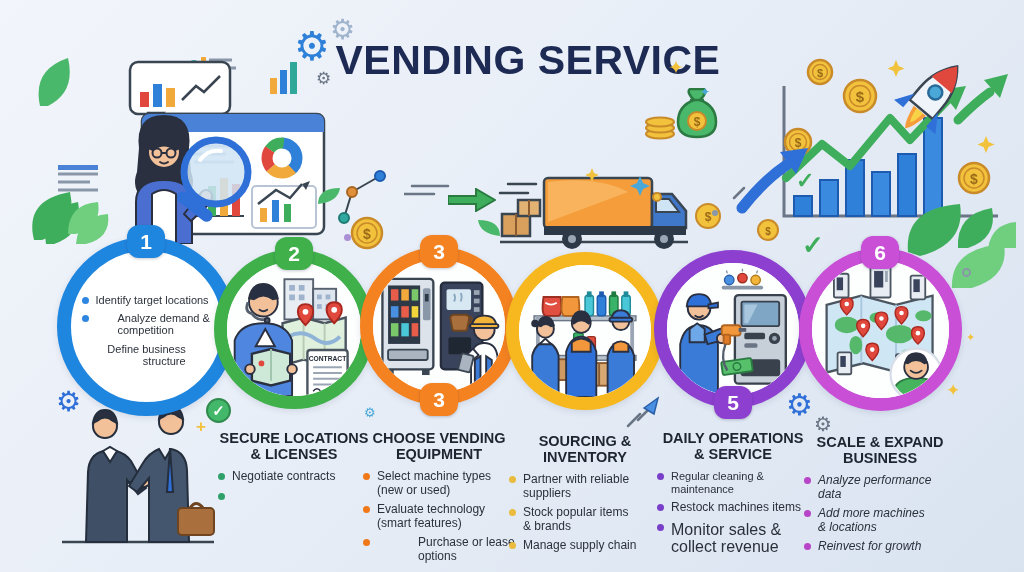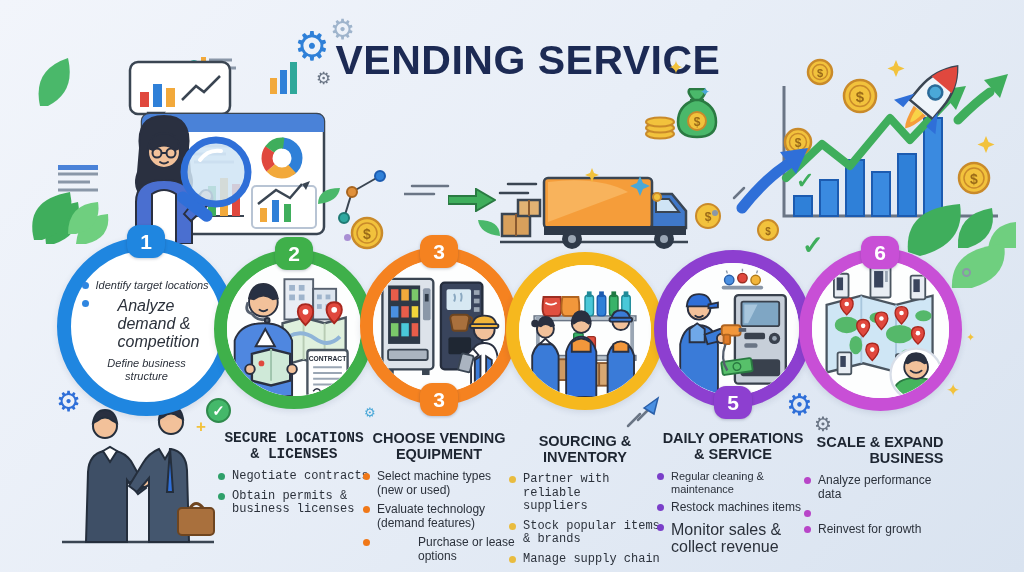--- a/index.html
+++ b/index.html
@@ -14,21 +14,21 @@
   .ring-inner{position:absolute;inset:0;border-radius:50%;overflow:hidden;background:#fdfefe}
   .ring-inner svg{width:100%;height:100%;display:block}
   .step-badge{position:absolute;width:38px;height:33px;border-radius:12px;color:#fff;
     font-weight:bold;font-size:21px;display:flex;align-items:center;justify-content:center;z-index:6;
     box-shadow:0 1px 3px rgba(30,40,70,.25)}
   .step-text{position:absolute;display:flex;flex-direction:column;align-items:center;z-index:5}
   .step-heading{font-weight:bold;color:#1d2531;text-align:center;line-height:1.12;white-space:pre-line}
   .bullets{margin-top:8px;display:flex;flex-direction:column;gap:6px}
   .bullet{display:flex;gap:7px;color:#2b313b;line-height:1.12;text-align:left}
   .bullet span{white-space:pre-line}
-  .bullet.centered{justify-content:center;text-align:center}
+  .bullet.centered{justify-content:center;text-align:right}
   .bdot{width:7px;height:7px;border-radius:50%;flex:none;margin-top:3px}
   .inside-text{position:absolute;inset:14px;display:flex;flex-direction:column;align-items:center;
     justify-content:center;text-align:center;z-index:4}
   .glyph{position:absolute;line-height:1;z-index:3;user-select:none}
   .checkcircle{position:absolute;width:25px;height:25px;border-radius:50%;background:#44b86a;
     color:#fff;font-weight:bold;font-size:15px;display:flex;align-items:center;justify-content:center;
     border:2px solid #2f8a4c;z-index:4}
   .dot-deco{position:absolute;border-radius:50%;z-index:3}
   .scene{position:absolute;z-index:2}
   .mid{z-index:3}
@@ -305,26 +305,26 @@
     <path d="M4 52 q-8 -36 28 -48 q8 34 -20 48 z" fill="#4ab86a"></path>
   </svg>
   <svg class="scene" style="left:892px;top:192px" width="124" height="96" viewBox="0 0 124 96">
     <path d="M16 60 q-4 -44 52 -48 q6 40 -40 52 z" fill="#3fae5c"></path>
     <path d="M60 96 q-2 -40 52 -44 q6 36 -40 46 z" fill="#6fcf7f"></path>
   </svg>
 
   <div id="steps">
       <div class="ring" style="left: 57px; top: 237px; width: 179px; height: 179px; border: 14px solid rgb(31, 134, 224);">
         <div class="inside-text">
-          <div class="bullets" style="width: 130px; font-style: italic;">
+          <div class="bullets" style="width: 130px;">
             <div class="bullet" style="font-size: 11px;">
               <span class="bdot" style="background: rgb(47, 134, 224);"></span>
               <span>Identify target locations</span>
             </div>
-            <div class="bullet" style="font-size: 16px; gap: 29px;">
+            <div class="bullet" style="font-size: 11px; gap: 29px;">
               <span class="bdot" style="background: rgb(47, 134, 224);"></span>
               <span>Analyze demand &amp;
 competition</span>
             </div>
             <div class="bullet centered" style="font-size: 11px;">
               <span>Define business
 structure</span>
             </div>
           </div>
         </div>
@@ -384,32 +384,30 @@
                 <line x1="90" y1="128" x2="112" y2="128"></line>
         </g>
         <path d="M90 135 q4 -5 8 0 q3 3 7 0" stroke="#2a3040" stroke-width="1.5" fill="none"></path>
         <rect x="104" y="124" width="30" height="7" rx="3.5" transform="rotate(-35 119 127)" fill="#2f6fd8" stroke="#1c4fa8" stroke-width="1.5"></rect>
         <path d="M106 135 l-6 6 l8 -2 z" fill="#2a3040"></path>
       </g>
     </svg>
   </div>
       </div>
       <div class="step-badge" style="background: rgb(63, 176, 74); left: 275px; top: 237px;">2</div>
-      <div class="step-text" style="left: 209px; top: 430px; width: 170px; font-family: Liberation Mono, monospace;">
+      <div class="step-text" style="left: 209px; top: 430px; width: 170px;">
         <div class="step-heading" style="font-size: 14.5px;">SECURE LOCATIONS
 &amp; LICENSES</div>
         <div class="bullets" style="width: 152px;">
           <div class="bullet" style="font-size: 12px;">
             <span class="bdot" style="background: rgb(47, 160, 106);"></span>
             <span>Negotiate contracts</span>
           </div>
           <div class="bullet" style="font-size: 12px;">
             <span class="bdot" style="background: rgb(47, 160, 106);"></span>
-            <span>Obtain permits &amp;
-business licenses</span>
           </div>
         </div>
       </div>
       <div class="ring" style="left: 360px; top: 247px; width: 158px; height: 158px; border: 13px solid rgb(245, 130, 32);">
         <div class="ring-inner">
     <svg viewBox="0 0 140 140">
       <g>
         <rect x="10" y="20" width="54" height="96" rx="4" fill="#dde3ea" stroke="#3a4552" stroke-width="2.5"></rect>
         <rect x="16" y="27" width="34" height="62" fill="#2e3947"></rect>
         <g>
@@ -462,21 +460,21 @@
 EQUIPMENT</div>
         <div class="bullets" style="width: 152px;">
           <div class="bullet" style="font-size: 12px;">
             <span class="bdot" style="background: rgb(240, 120, 24);"></span>
             <span>Select machine types
 (new or used)</span>
           </div>
           <div class="bullet" style="font-size: 12px;">
             <span class="bdot" style="background: rgb(240, 120, 24);"></span>
             <span>Evaluate technology
-(demand features)</span>
+(smart features)</span>
           </div>
           <div class="bullet" style="font-size: 12px; gap: 48px;">
             <span class="bdot" style="background: rgb(240, 120, 24);"></span>
             <span>Purchase or lease options</span>
           </div>
         </div>
       </div>
       <div class="ring" style="left: 506px; top: 252px; width: 158px; height: 158px; border: 13px solid rgb(246, 184, 30);">
         <div class="ring-inner">
     <svg viewBox="0 0 140 140">
@@ -525,21 +523,21 @@
         <rect x="96" y="56" width="24" height="4" rx="2" fill="#3a7bd8"></rect>
         <path d="M94 140 l0 -44 q4 -14 14 -14 q10 0 14 14 l0 44 z" fill="#3a7bd8"></path>
         <path d="M100 84 q8 -6 16 0 l0 8 l-16 0 z" fill="#f2973b"></path>
       </g>
     </svg>
   </div>
       </div>
       <div class="step-text" style="left: 500px; top: 433px; width: 170px;">
         <div class="step-heading" style="font-size: 14.5px;">SOURCING &amp;
 INVENTORY</div>
-        <div class="bullets" style="width: 152px; font-family: Liberation Mono, monospace;">
+        <div class="bullets" style="width: 152px;">
           <div class="bullet" style="font-size: 12px;">
             <span class="bdot" style="background: rgb(233, 188, 63);"></span>
             <span>Partner with reliable
 suppliers</span>
           </div>
           <div class="bullet" style="font-size: 12px;">
             <span class="bdot" style="background: rgb(233, 188, 63);"></span>
             <span>Stock popular items
 &amp; brands</span>
           </div>
@@ -688,29 +686,31 @@
           <circle cx="114" cy="116" r="13" fill="#f2c19a" stroke="#2a3040" stroke-width="2"></circle>
           <path d="M101 112 q2 -12 13 -12 q11 0 13 12 l-4 1 q-9 -7 -18 0 z" fill="#2a3040"></path>
           <path d="M108 120 q6 5 12 0" fill="none" stroke="#2a3040" stroke-width="2" stroke-linecap="round"></path>
         </g>
       </g>
     </svg>
   </div>
       </div>
       <div class="step-badge" style="background: rgb(200, 79, 214); left: 861px; top: 236px;">6</div>
       <div class="step-text" style="left: 795px; top: 434px; width: 170px;">
-        <div class="step-heading" style="font-size: 14.5px; text-align: right;">SCALE &amp; EXPAND
+        <div class="step-heading" style="font-size: 14.5px;">SCALE &amp; EXPAND
 BUSINESS</div>
-        <div class="bullets" style="width: 152px;">
+        <div class="bullets" style="width: 152px; font-style: italic;">
           <div class="bullet" style="font-size: 12px;">
             <span class="bdot" style="background: rgb(184, 69, 200);"></span>
             <span>Analyze performance data</span>
           </div>
           <div class="bullet" style="font-size: 12px;">
             <span class="bdot" style="background: rgb(184, 69, 200);"></span>
+            <span>Add more machines
+&amp; locations</span>
           </div>
           <div class="bullet" style="font-size: 12px;">
             <span class="bdot" style="background: rgb(184, 69, 200);"></span>
             <span>Reinvest for growth</span>
           </div>
         </div>
       </div>
     </div>
 
 </div>

